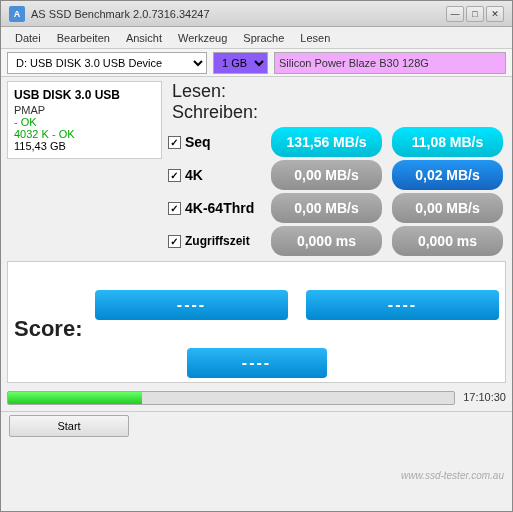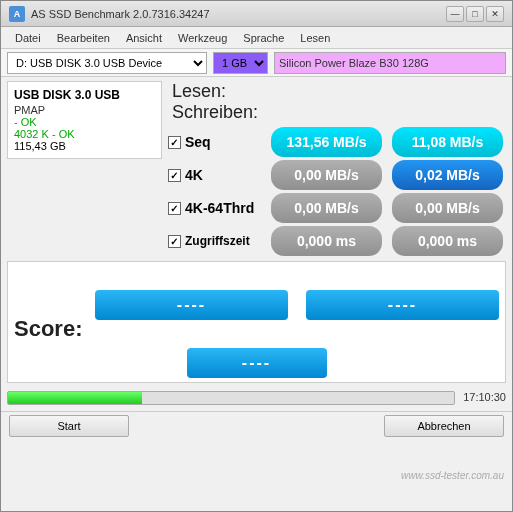--- a/index.html
+++ b/index.html
@@ -467,18 +467,17 @@
 
   <div class="progress-area">
     <div class="progress-bar-outer">
       <div class="progress-bar-inner" style="width:30%;"></div>
     </div>
     <span class="progress-time">17:10:30</span>
   </div>
 
   <div class="bottom-buttons">
     <button class="btn-start">Start</button>
-    <button class="btn-abbrechen">Abbrechen</button>
   </div>
 
   <div class="watermark">www.ssd-tester.com.au</div>
 
 </div>
 
 </body></html>

